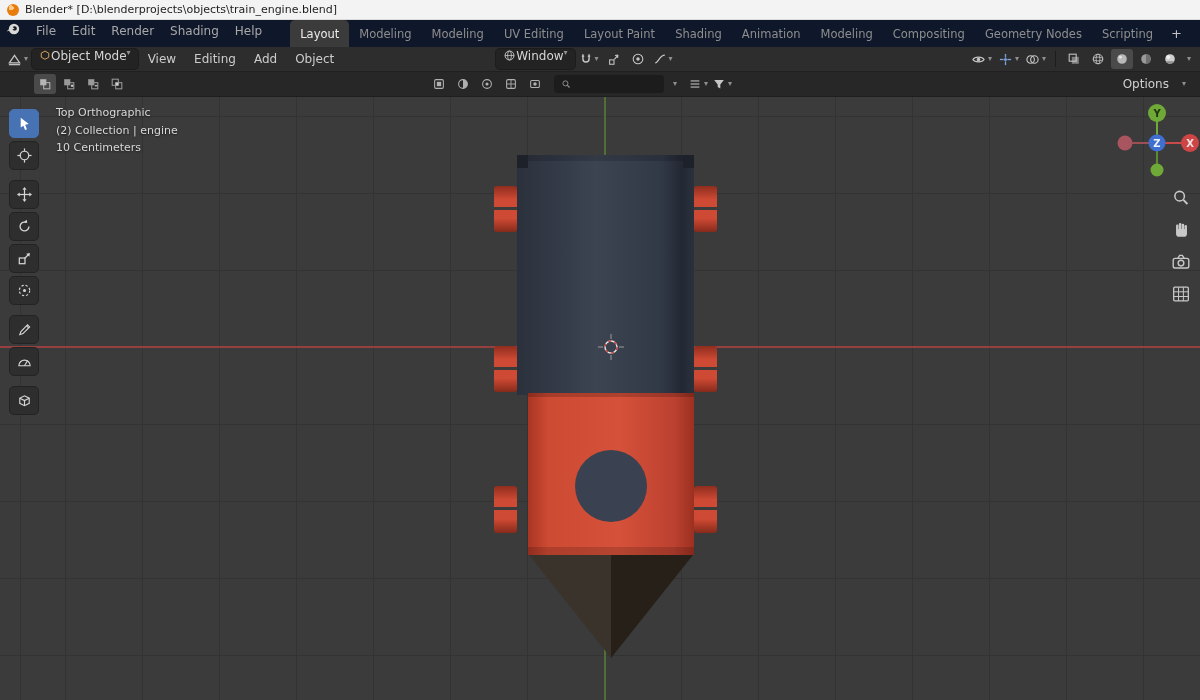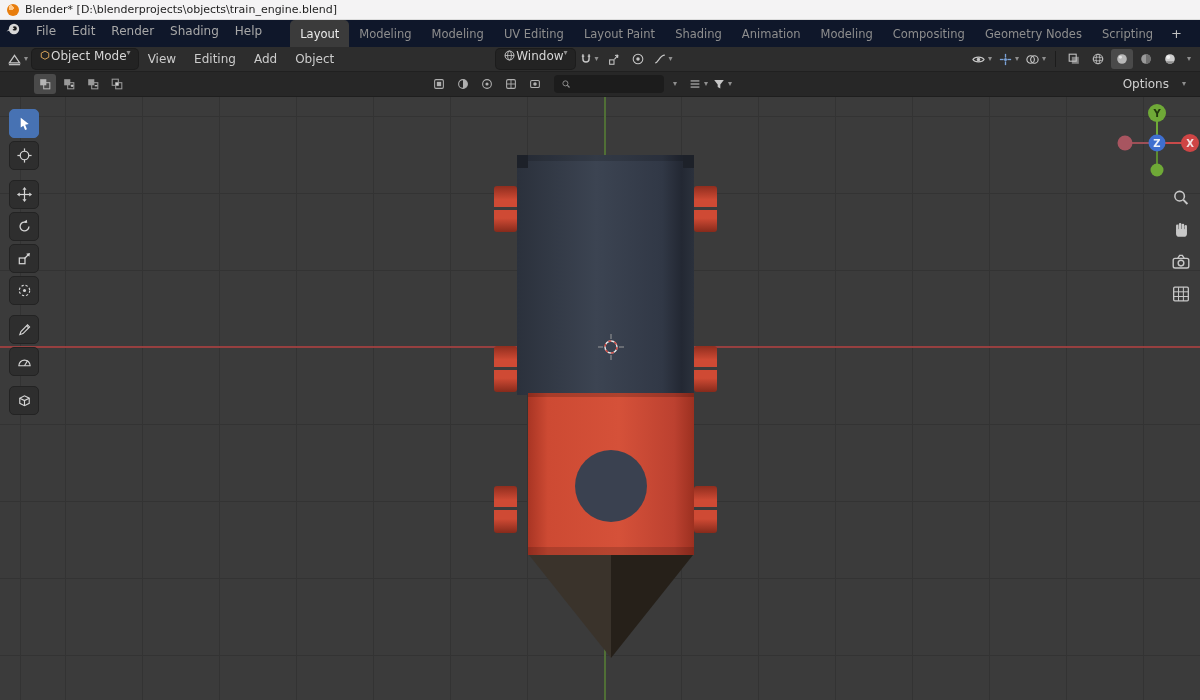--- a/index.html
+++ b/index.html
@@ -391,20 +391,25 @@
       <g>
         <circle cx="611" cy="250" r="6" fill="none" stroke="#e8e8e8" stroke-width="1.4"></circle>
         <circle cx="611" cy="250" r="6" fill="none" stroke="#c8403a" stroke-width="1.4" stroke-dasharray="3.1,3.1"></circle>
         <line x1="611" y1="237" x2="611" y2="242" stroke="#9a9a9a" stroke-width="1"></line>
         <line x1="611" y1="258" x2="611" y2="263" stroke="#9a9a9a" stroke-width="1"></line>
         <line x1="598" y1="250" x2="603" y2="250" stroke="#9a9a9a" stroke-width="1"></line>
         <line x1="619" y1="250" x2="624" y2="250" stroke="#9a9a9a" stroke-width="1"></line>
       </g>
     </svg>
 
+    <div class="hud-text">
+      <div>Top Orthographic</div>
+      <div>(2) Collection | engine</div>
+      <div>10 Centimeters</div>
+    </div>
 
     <div class="tool-column">
       <div class="tool-btn active">
         <svg width="17" height="17" viewBox="0 0 18 18">
           <path d="M5,3 L13.5,9.5 L9.7,10.4 L11.6,15 L9.6,15.8 L7.8,11.3 L5,13.2 Z" fill="#ffffff"></path>
         </svg>
       </div>
       <div class="tool-btn">
         <svg width="17" height="17" viewBox="0 0 18 18">
           <circle cx="9" cy="9" r="4.5" fill="none" stroke="#d5d5d5" stroke-width="1.3"></circle>

